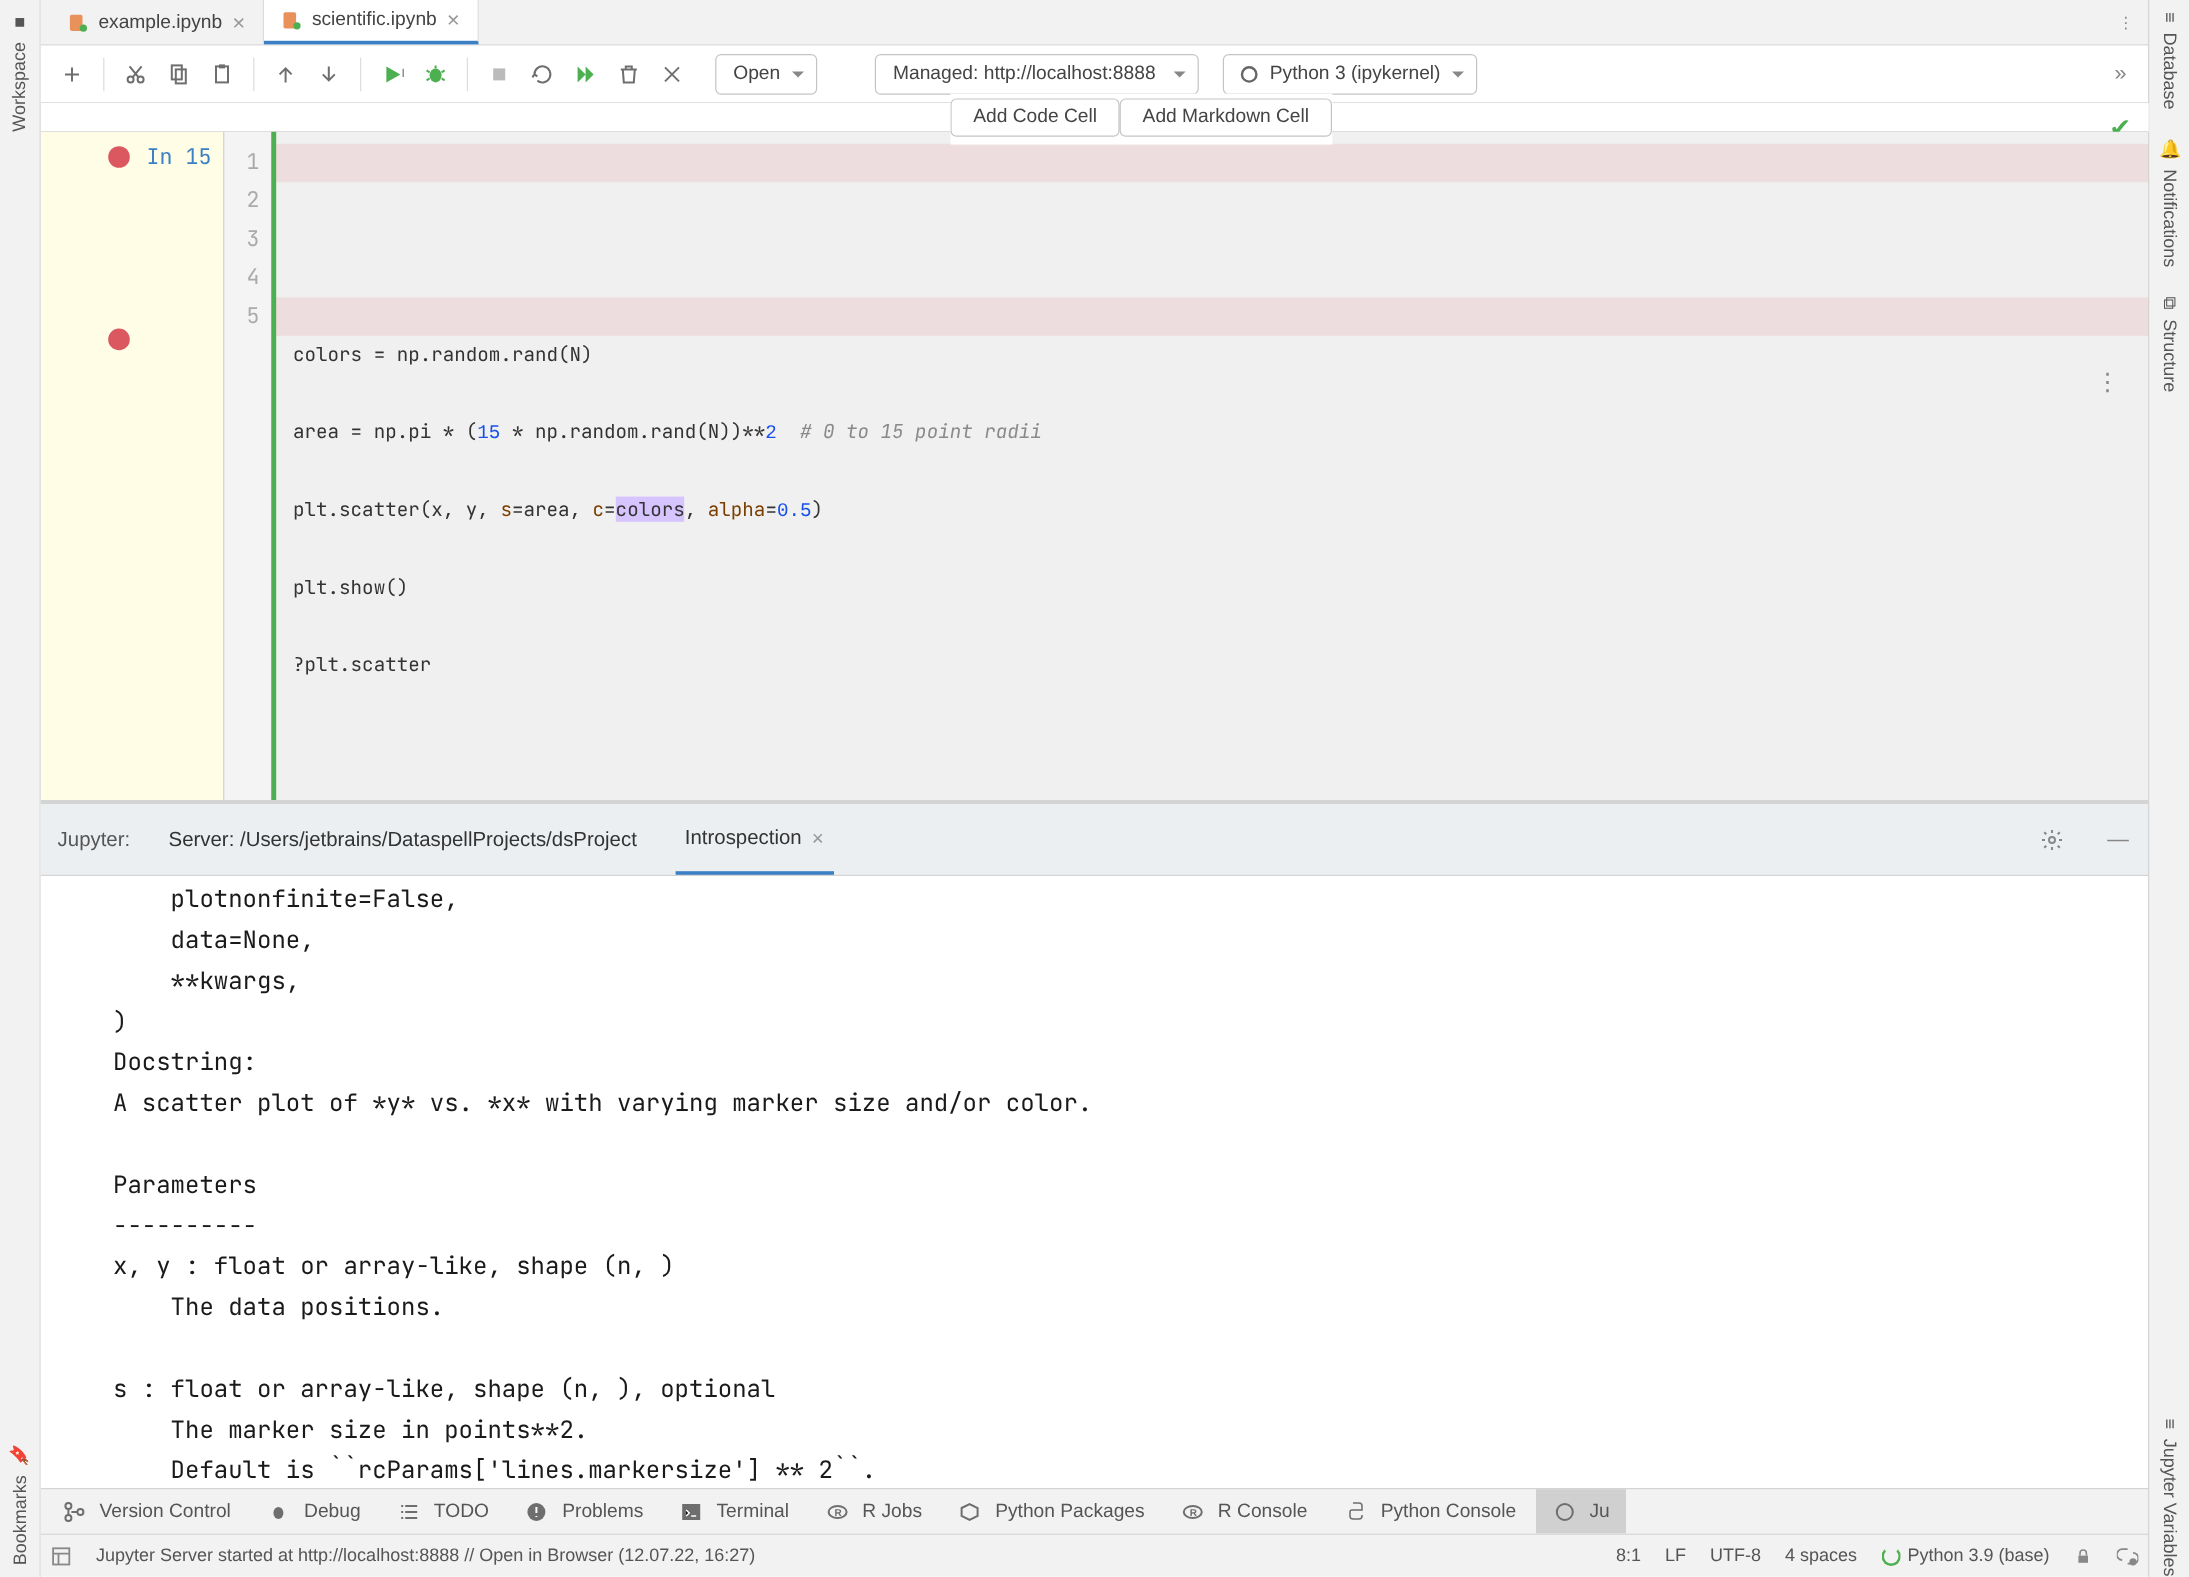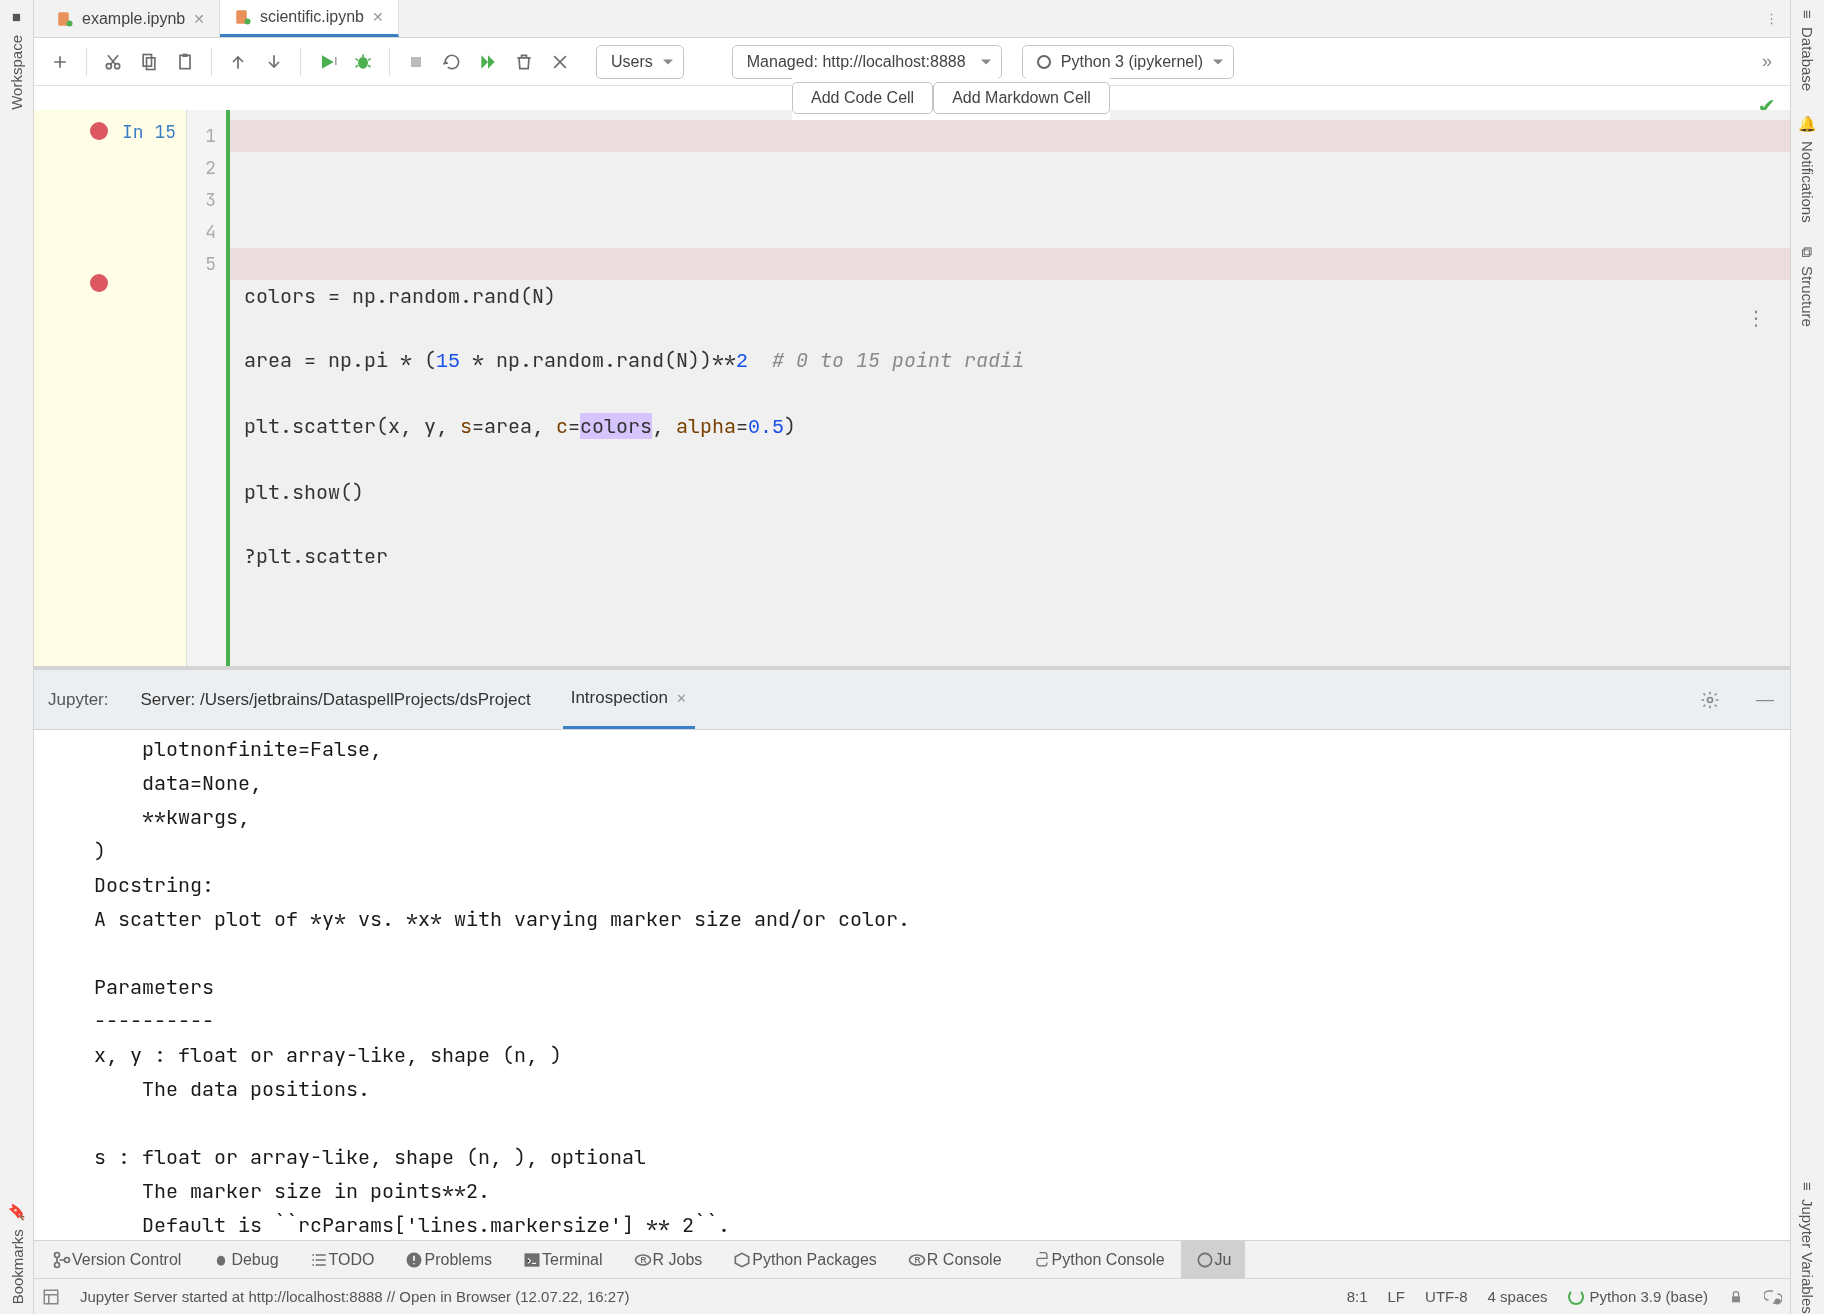--- a/index.html
+++ b/index.html
@@ -29,21 +29,21 @@
 .cell-actions-row { display: flex; justify-content: center; padding: 4px 0 6px; background: #fff; position: absolute; left: 50%; transform: translateX(-120px); top: 40px; z-index: 5; }
 .cell-action-btn { border: 1px solid #c4c4c4; border-radius: 5px; background: #fff; padding: 6px 18px; font-size: 16px; color: #444; cursor: pointer; }
 
 .editor-area { flex: 1; overflow: auto; background: #fff; position: relative; }
 .code-cell { display: flex; background: #404040; justify-content: flex-end; }
 .cell-gutter-left { width: 152px; background: #fffde6; display: flex; flex-direction: column; align-items: flex-end; padding: 10px 10px 0 0; font-family: "JetBrains Mono", Menlo, Consolas, monospace; font-size: 18px; }
 .breakpoint-col { display: flex; flex-direction: column; gap: 12px; padding-top: 0; }
 .breakpoint { width: 18px; height: 18px; border-radius: 50%; background: #db5860; }
 .in-label { color: #3b7fc4; margin-top: 0; white-space: pre; }
 .line-numbers { width: 40px; background: #f4f4f4; text-align: right; padding: 10px 10px 10px 0; font-family: "JetBrains Mono", Menlo, Consolas, monospace; font-size: 18px; color: #aaa; line-height: 32px; border-left: 1px solid #e0e0e0;}
-.code-content { flex: 1; background: #f0f0f0; border-left: 4px solid #4caf50; padding: 10px 14px; font-family: "JetBrains Mono", Menlo, Consolas, monospace; font-size: 20px; line-height: 32px; white-space: pre; position: relative; }
+.code-content { flex: 1; background: #f0f0f0; border-left: 4px solid #4caf50; padding: 10px 14px; font-family: "JetBrains Mono", Menlo, Consolas, monospace; font-size: 16px; line-height: 32px; white-space: pre; position: relative; }
 .code-content .line1-bg, .code-content .line5-bg { position: absolute; left: 0; right: 0; height: 32px; background: rgba(219,88,96,0.12); z-index: 0; }
 .code-content .line1-bg { top: 10px; }
 .code-content .line5-bg { top: 138px; }
 .code-content .code-lines { position: relative; z-index: 1; }
 .tk-num { color: #1750eb; font-family: Liberation Mono, monospace; }
 .tk-comment { color: #8a8a8a; font-style: italic; }
 .tk-param { color: #7a3e00; }
 .tk-hl { background: #d6c4ff; }
 .check-icon { position: absolute; right: 14px; top: 8px; color: #4caf50; font-size: 22px; }
 .minimap { position: absolute; right: 4px; top: 50px; width: 16px; height: 120px; background: linear-gradient(#d0d0ff 0 6px, transparent 6px 14px, #d0d0ff 14px 20px, transparent 20px); border-radius: 3px; }
@@ -56,21 +56,21 @@
 .jupyter-tabs .jlabel { display: flex; align-items: center; font-size: 17px; color: #555; }
 .jupyter-tabs .jtab { display: flex; align-items: center; font-size: 17px; color: #333; cursor: pointer; padding: 0 8px; gap: 8px; }
 .jupyter-tabs .jtab.active { border-bottom: 3px solid #3b7fc4; font-weight: 500; }
 .jupyter-tabs .tab-close-sm { color: #999; font-size: 13px; }
 .jupyter-tabs .jspacer { flex: 1; }
 .jupyter-tabs .jicon { color: #888; font-size: 18px; cursor: pointer; padding: 0 6px; display: flex; align-items: center; }
 
 .doc-content { flex: 1; overflow: auto; padding: 2px 20px 10px 60px; font-family: "JetBrains Mono", Menlo, Consolas, monospace; font-size: 20px; line-height: 34px; white-space: pre-wrap; color: #1a1a1a; }
 
 .tool-window-bar { height: 38px; background: #f2f2f2; border-top: 1px solid #d4d4d4; display: flex; align-items: center; padding: 0 4px; gap: 2px; }
-.tw-btn { display: flex; align-items: center; gap: 0; padding: 0 14px; height: 100%; font-size: 16px; color: #555; cursor: pointer; }
+.tw-btn { display: flex; align-items: center; gap: 11px; padding: 0 14px; height: 100%; font-size: 16px; color: #555; cursor: pointer; }
 .tw-btn.active { background: #d0d0d0; }
 
 .status-bar { height: 36px; background: #f2f2f2; border-top: 1px solid #d4d4d4; display: flex; align-items: center; padding: 0 8px; font-size: 15px; color: #555; gap: 20px; }
 .status-bar .spacer { flex: 1; }
 .status-item { display: flex; align-items: center; gap: 6px; }
 
 svg.icon { width: 20px; height: 20px; }
 .kernel-circle { width: 14px; height: 14px; border: 2px solid #666; border-radius: 50%; display: inline-block; }
 .green-ring { width: 16px; height: 16px; border: 2px solid #4caf50; border-radius: 50%; border-top-color: transparent; display: inline-block; }
 </style>
@@ -182,21 +182,21 @@
             <path d="M6 7h12l-1 13H7zM9 4h6v3H9zM4 7h16" fill="none" stroke="#6e6e6e" stroke-width="2"></path>
           </svg>
         </div>
       <div class="toolbar-btn">
           <svg class="icon" viewBox="0 0 24 24">
             <path d="M5 5l14 14M19 5L5 19" stroke="#6e6e6e" stroke-width="2"></path>
           </svg>
         </div>
       <div style="width:12px"></div>
       <div class="toolbar-select">
-          <span>Users</span>
+          <span>Open</span>
         </div>
       <div style="width:40px"></div>
       <div class="toolbar-select" style="min-width:270px">
           <span>Managed: http://localhost:8888</span>
         </div>
       <div style="width:12px"></div>
       <div class="toolbar-select">
           <span class="kernel-circle"></span>
           <span>Python 3 (ipykernel)</span>
         </div>

